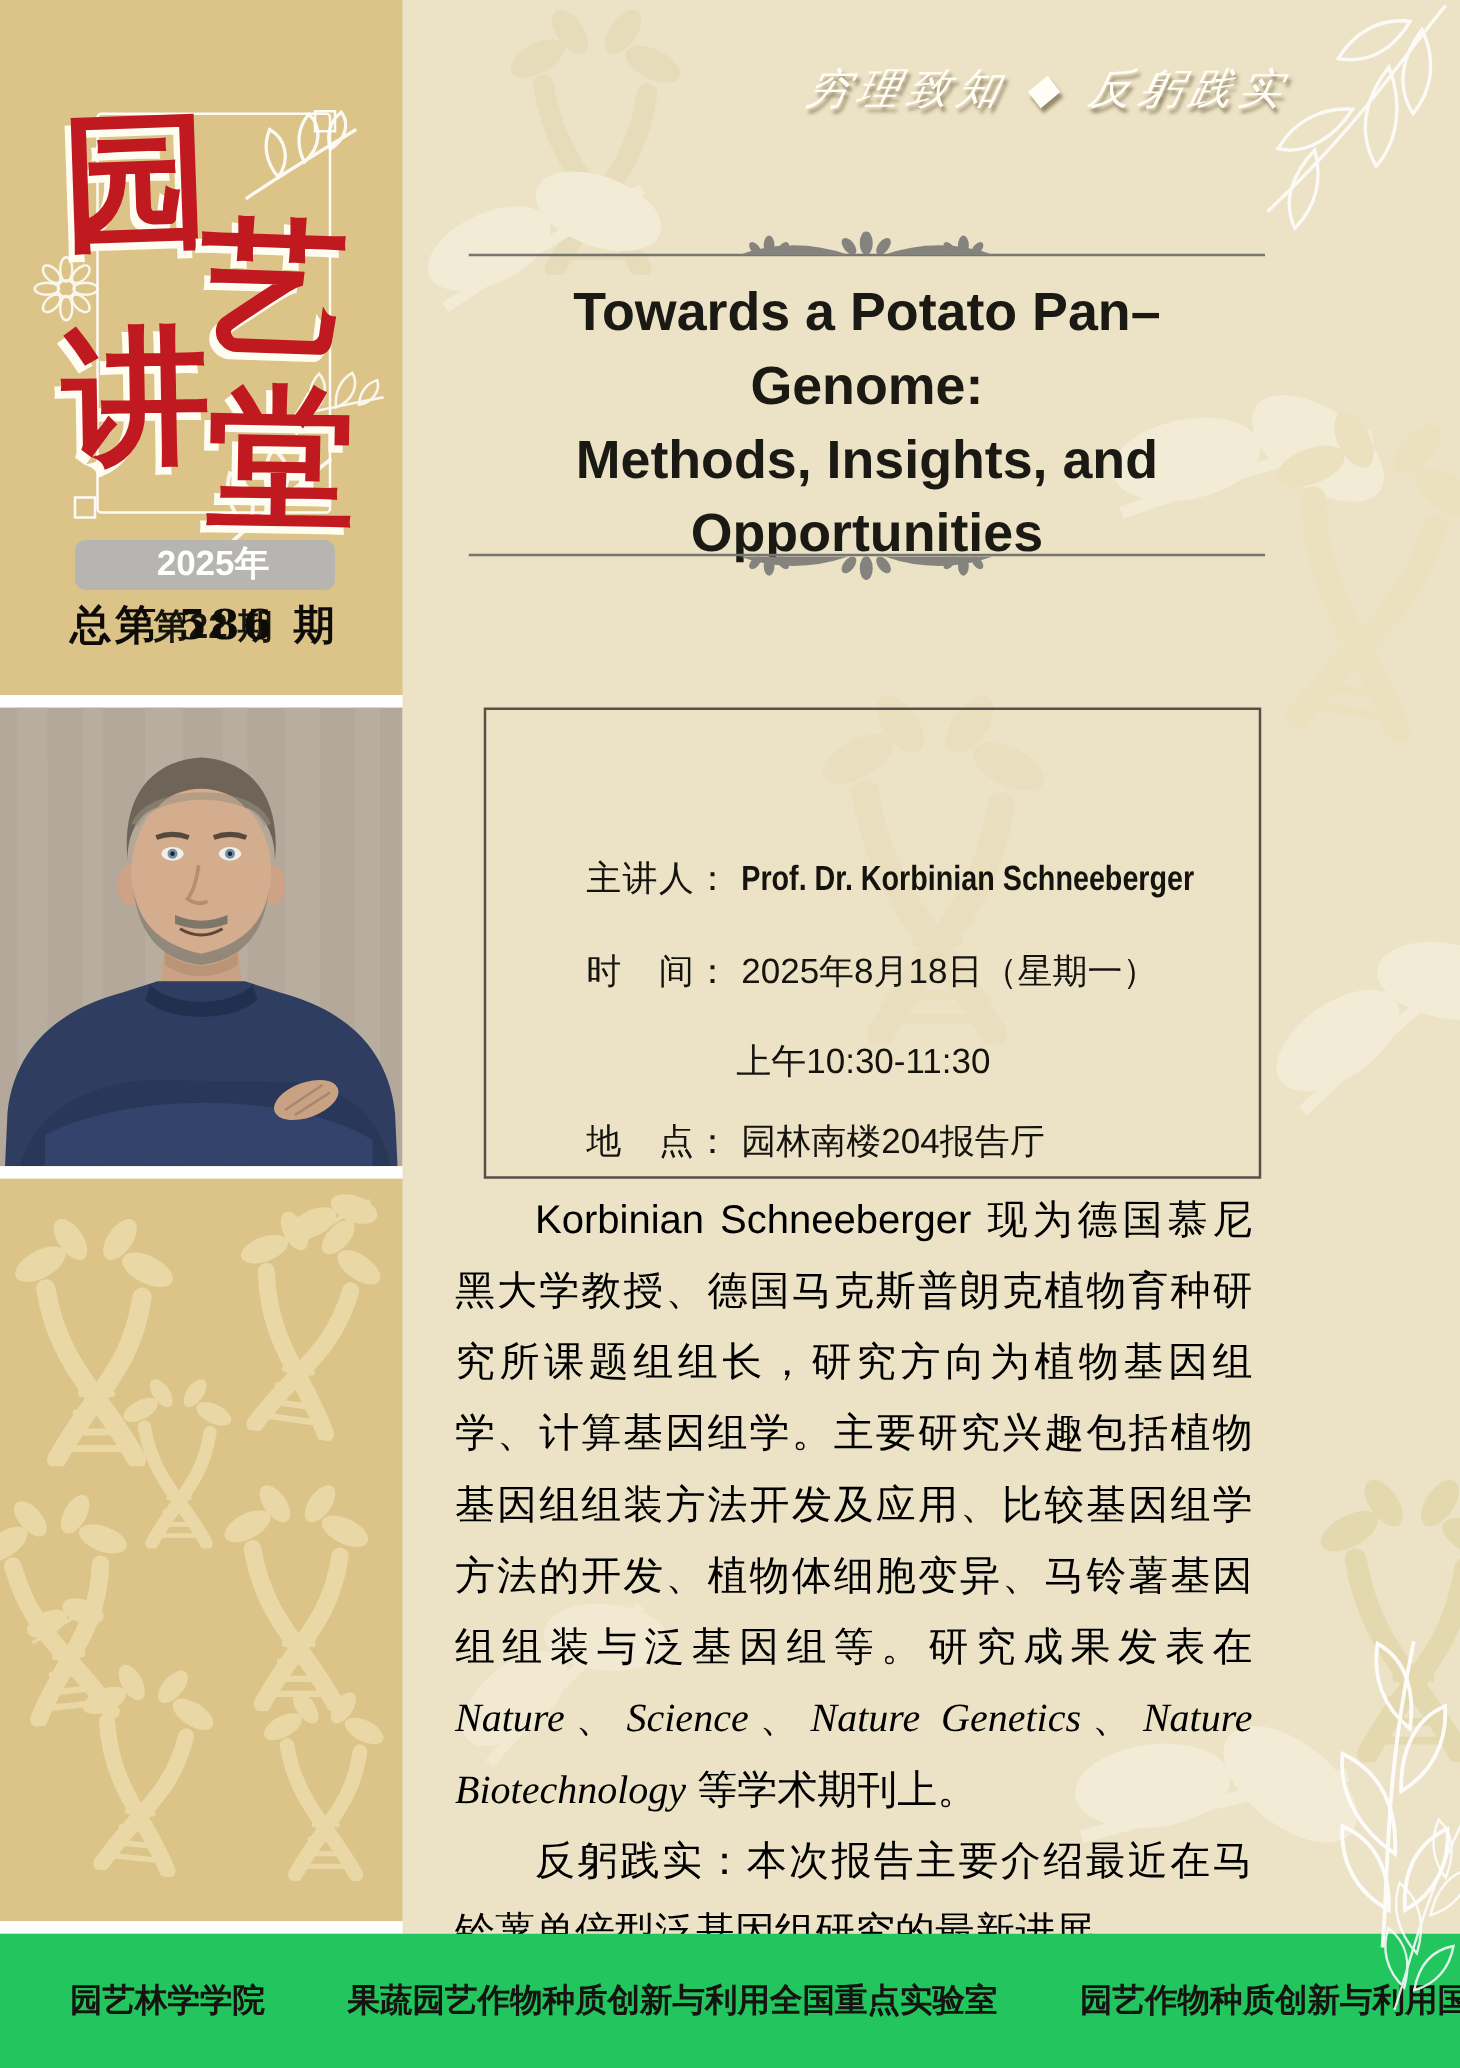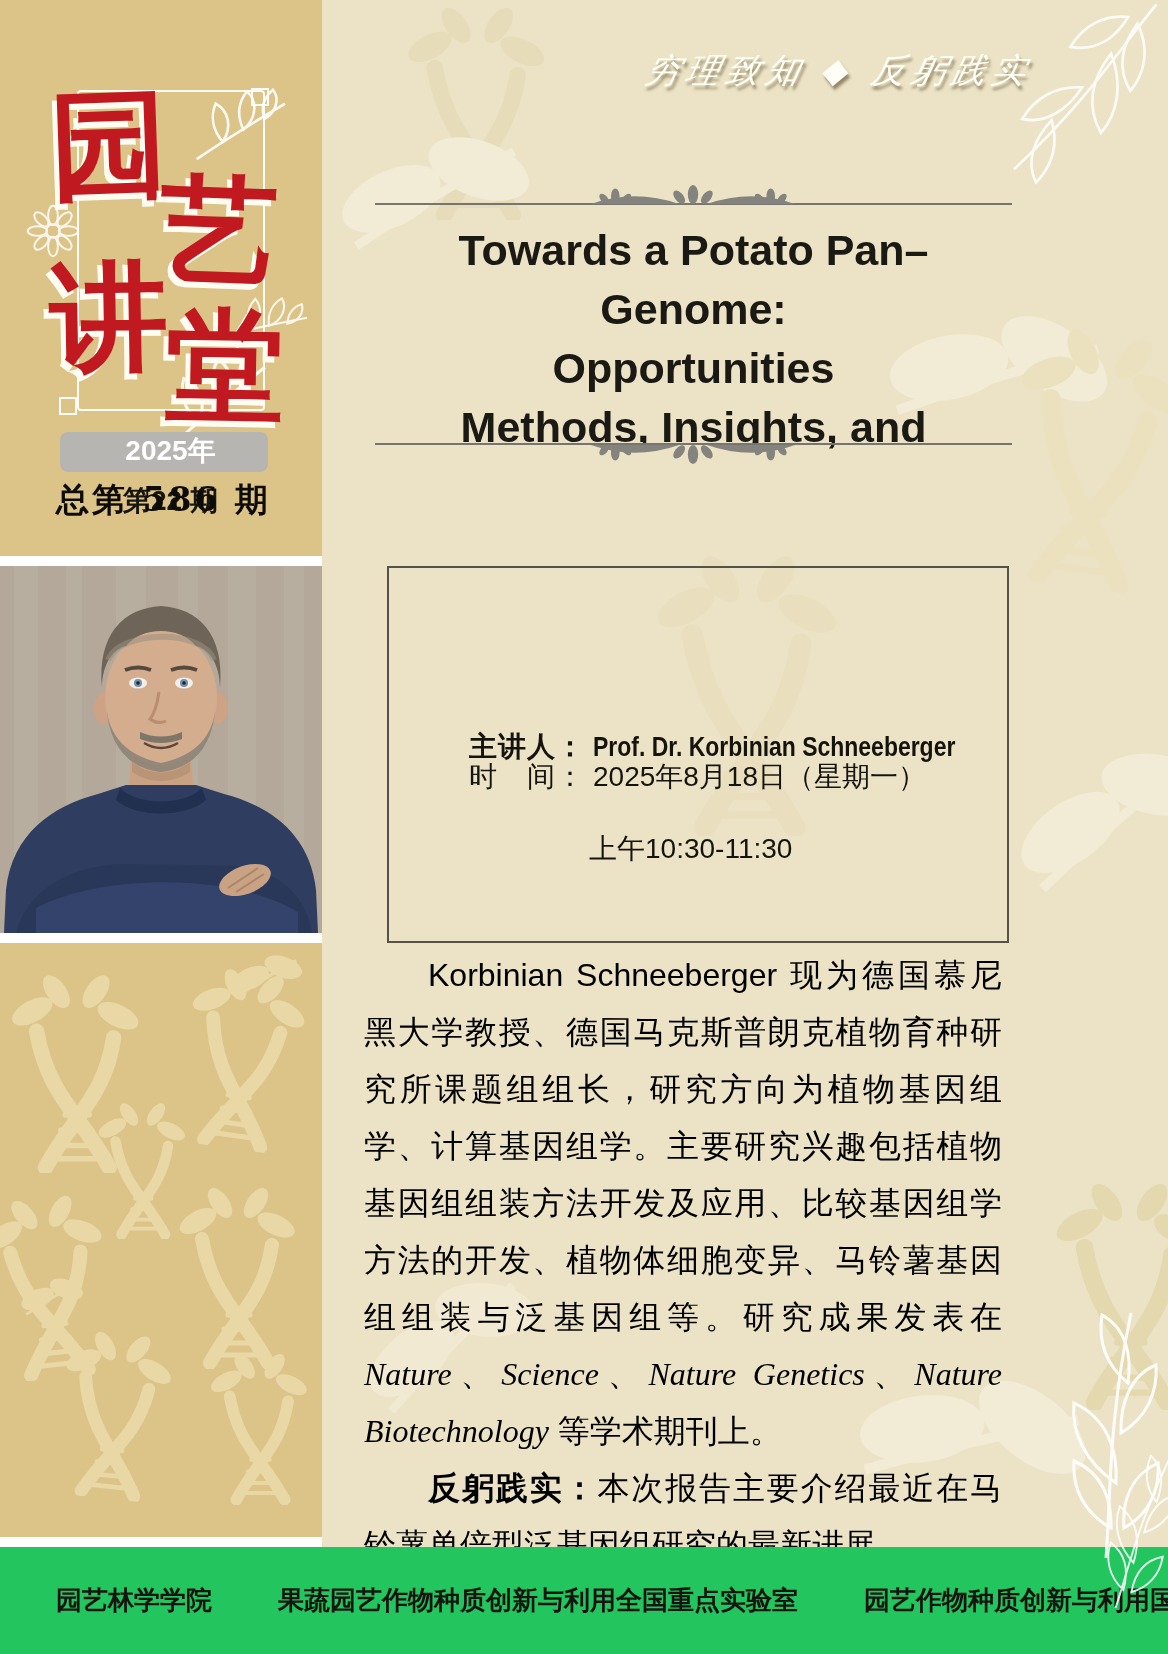--- a/index.html
+++ b/index.html
@@ -51,21 +51,21 @@
   .ot{top:185px}.ob{top:445px;transform:scaleY(-1);}
   .title{
     position:absolute;left:375px;top:221px;width:637px;text-align:center;
     font-size:43px;line-height:59px;font-weight:700;color:#1b1914;
   }
   
   .info-box{position:absolute;left:387px;top:566px;width:622px;height:377px;border:2px solid #56524a;box-sizing:border-box;}
   .irow{position:absolute;left:80px;display:flex;font-size:28px;color:#15130e;white-space:nowrap;align-items:baseline;}
   .r1{top:116px}.r2{top:190px}.r3{top:262px;left:200px}.r4{top:326px}
   .ilabel{margin-right:8px;letter-spacing:1px;}
-  .b{font-weight:700;margin-top:44px;}
+  .b{font-weight:400;}
   .name{font-weight:700;font-size:28px;transform:scaleX(.82);transform-origin:0 60%;display:inline-block;white-space:nowrap;}
   
   .bio{position:absolute;left:364px;top:947px;width:638px;font-size:32px;line-height:57px;color:#000000;text-align:justify;}
   .bio p{margin:0;text-indent:64px;}
   .jr{font-family:"Liberation Serif",serif;font-style:italic;}
   
   .footer{
     position:absolute;left:0;top:1547px;width:1168px;height:107px;background:#22c55e;
     display:flex;align-items:center;padding-left:56px;gap:66px;box-sizing:border-box;
     font-weight:700;font-size:26px;color:#161410;white-space:nowrap;
@@ -185,39 +185,43 @@
     </svg>
 
   <div class="motto">穷理致知 ◆ 反躬践实</div>
 
   <div class="rule rt"></div>
   <svg class="orn ot">
       <use href="#sym-ornament"></use>
     </svg>
   <div class="title">
     <div>Towards a Potato Pan–Genome:</div>
+    <div>Methods, Insights, and</div>
     <div>Opportunities</div>
-    <div>Methods, Insights, and</div>
   </div>
   <div class="rule rb"></div>
   <svg class="orn ob">
       <use href="#sym-ornament"></use>
     </svg>
 
   <div class="info-box">
     <div class="irow r1">
       <span class="ilabel b">主讲人：</span>
       <span class="name">Prof. Dr. Korbinian Schneeberger</span>
     </div>
     <div class="irow r2">
       <span class="ilabel">时　间：</span>
       <span>2025年8月18日（星期一）</span>
     </div>
     <div class="irow r3">
       <span>上午10:30-11:30</span>
+    </div>
+    <div class="irow r4">
+      <span class="ilabel">地　点：</span>
+      <span>园林南楼204报告厅</span>
     </div>
   </div>
 
   <div class="bio">
     <p><span>Korbinian Schneeberger 现为德国慕尼黑大学教授、德国马克斯普朗克植物育种研究所课题组组长，研究方向为植物基因组学、计算基因组学。主要研究兴趣包括植物基因组组装方法开发及应用、比较基因组学方法的开发、植物体细胞变异、马铃薯基因组组装与泛基因组等。研究成果发表在 </span><span class="jr">Nature</span><span>、</span><span class="jr">Science</span><span>、</span><span class="jr">Nature Genetics</span><span>、</span><span class="jr">Nature Biotechnology</span><span> 等学术期刊上。</span></p>
     <p><span class="b">反躬践实：</span><span>本次报告主要介绍最近在马铃薯单倍型泛基因组研究的最新进展。</span></p>
   </div>
 
   <div class="sidebar-top">
     <div class="frame"></div>

